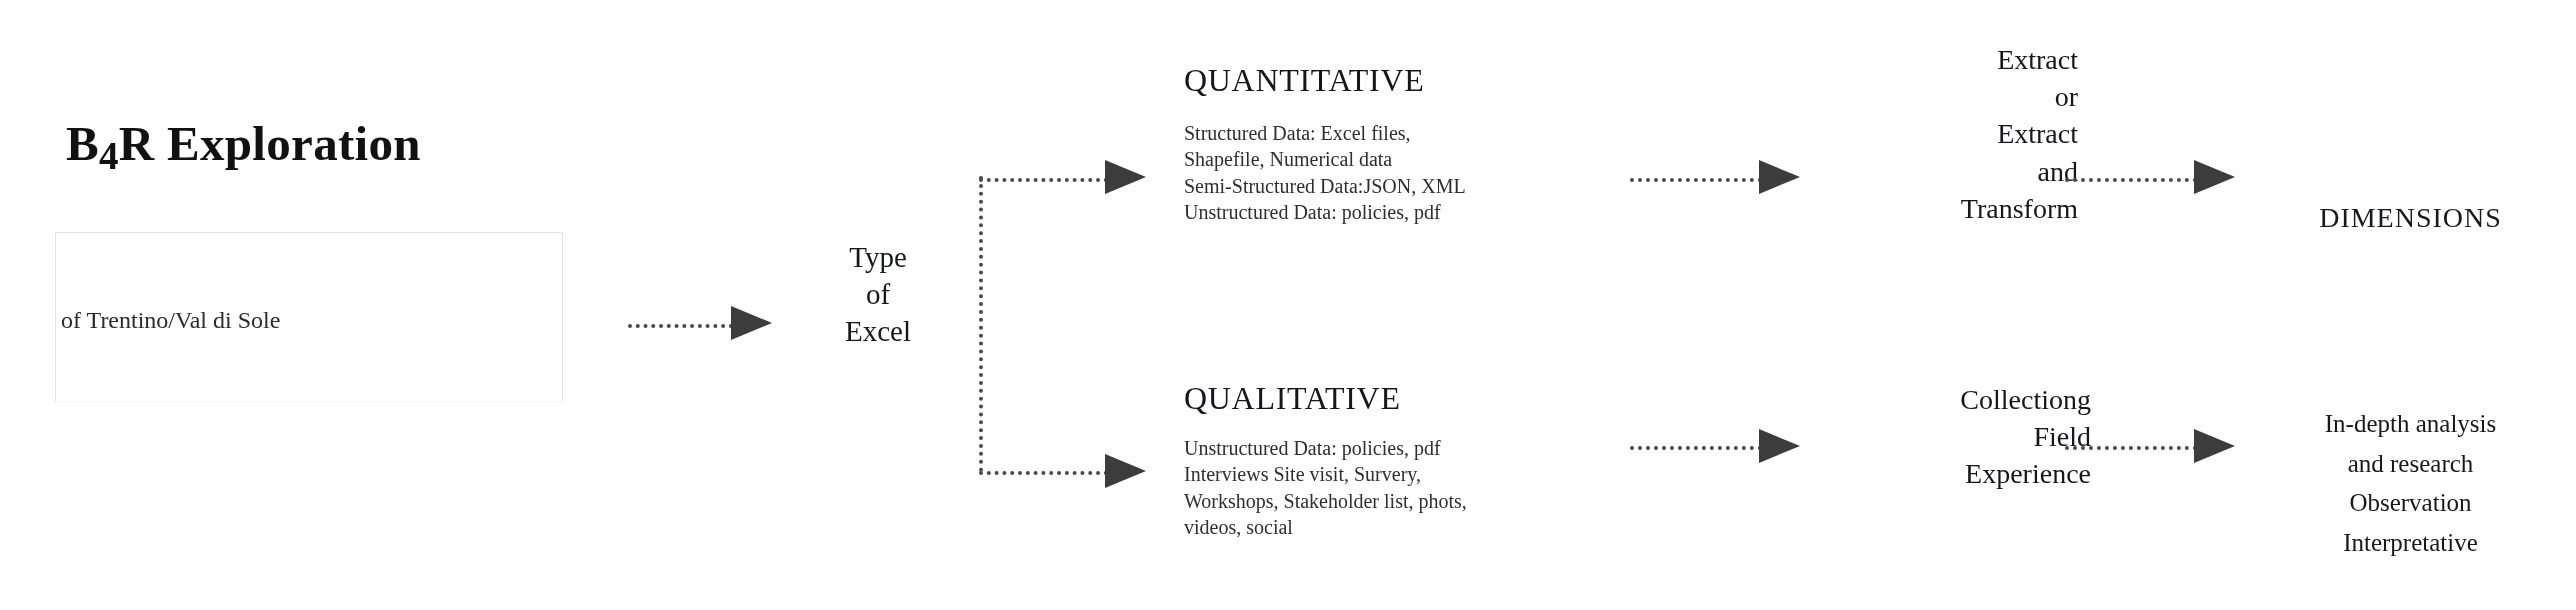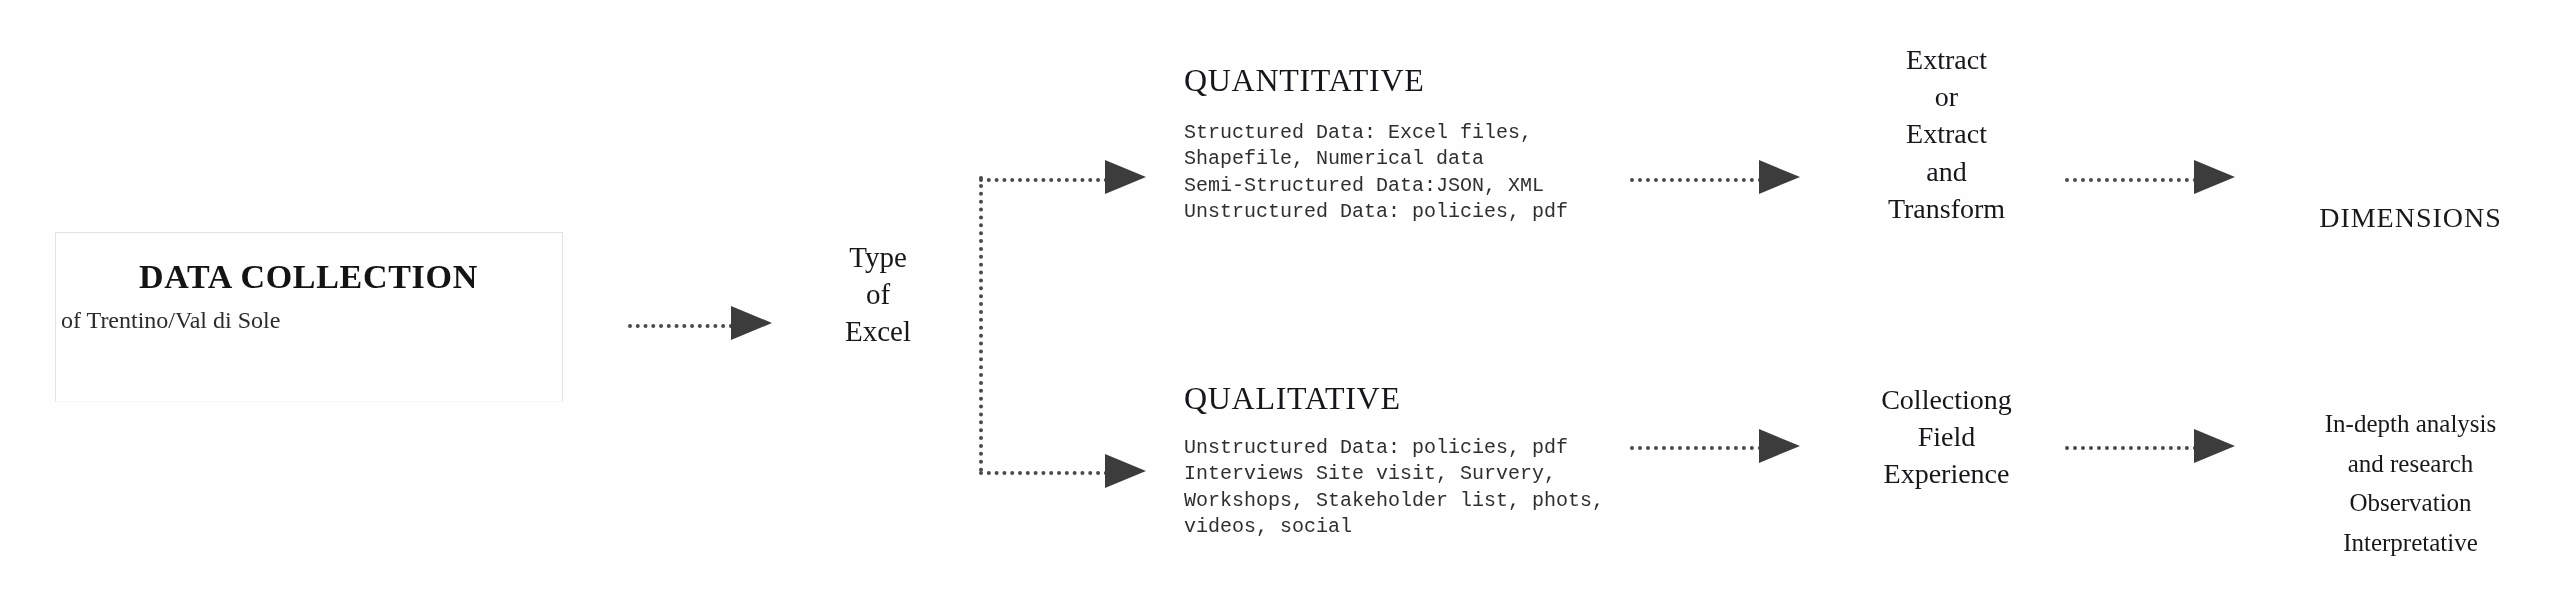--- a/index.html
+++ b/index.html
@@ -84,32 +84,31 @@
     font-size: 32px;
     letter-spacing: 0.7px;
     color: #15171a;
     white-space: nowrap;
   }
   .cat-body {
     font-size: 20px;
     line-height: 1.32;
     color: #2d2f31;
     white-space: pre-line;
-    font-family: Liberation Mono, monospace;
   }
   #quant-heading { left: 1184px; top: 62px; }
   #quant-body    { left: 1184px; top: 120px; width: 460px; }
   #qual-heading  { left: 1184px; top: 380px; }
   #qual-body     { left: 1184px; top: 435px; width: 460px; }
 
   
   .proc {
     font-size: 28px;
     line-height: 1.33;
-    text-align: center;
+    text-align: right;
     color: #15171a;
   }
   #extract-block  { left: 1815px; top: 41px;  width: 263px; }
   #collecting-block { left: 1802px; top: 381px; width: 289px; }
 
   
   .outcome {
     font-size: 28px;
     line-height: 1.4;
     text-align: center;
@@ -162,23 +161,23 @@
   #conn4-head { left: 2194px; top: 160px; }
 
   #conn5-line { left: 2065px; top: 446px; width: 132px; }
   #conn5-head { left: 2194px; top: 429px; }
 </style>
 </head>
 <body>
 
 <div id="canvas">
 
+  <div class="abs" id="title"><span>B</span><span class="sub">4</span><span>R Exploration</span></div>
 
   <div class="abs" id="collection-box"></div>
-  <div class="abs" id="collection-title">DATA COLLECTION</div>
   <div class="abs" id="collection-sub">of Trentino/Val di Sole</div>
 
   <div class="abs dotline-h" id="conn1-line"></div>
   <div class="abs arrowhead" id="conn1-head"></div>
 
   <div class="abs" id="type-of-data" style="white-space:pre-line;">Type
 of
 Excel</div>
 
   <div class="abs dotline-v" id="branch-vert"></div>

